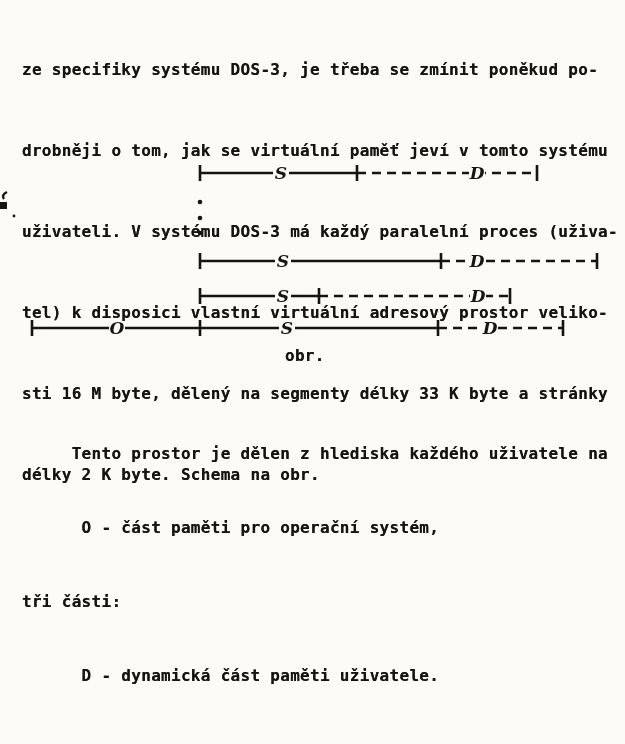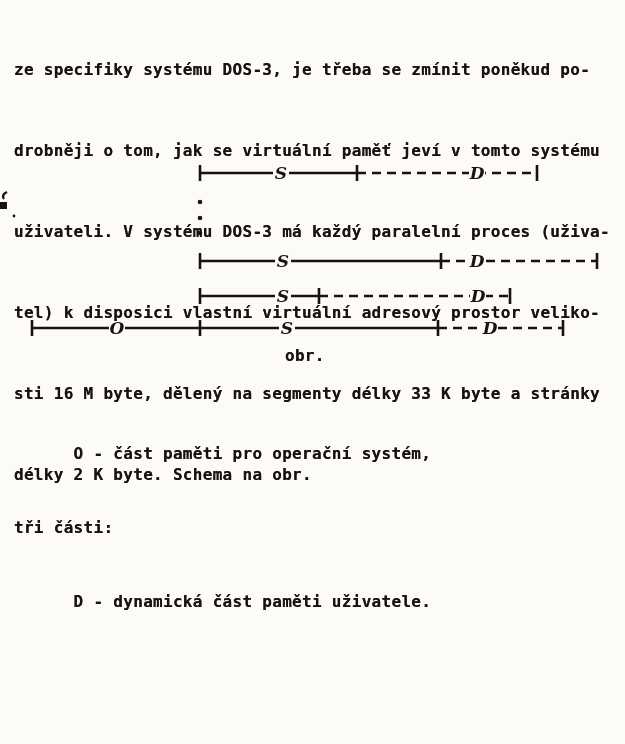--- a/index.html
+++ b/index.html
@@ -7,21 +7,21 @@
     position:relative;
     width:625px;height:744px;
     background:#fcfbf7;
     overflow:hidden;
     font-family:"DejaVu Sans Mono", monospace;
     font-weight:bold;
     color:#17130e;
   }
   .textblock{
     position:absolute;
-    left:14px;
+    left:22px;
     white-space:pre;
     font-size:16px;
     letter-spacing:0.3px;
     text-shadow:0 0 0.5px rgba(23,19,14,0.75);
   }
   .p1{top:2px;line-height:27px;}
   .p2{top:393px;line-height:24.6px;}
   .tl{height:inherit;}
   .diagram-svg{position:absolute;left:0;top:0;width:625px;height:744px;}
   .dlabel{
@@ -101,20 +101,21 @@
     <div class="tl">drobněji o tom, jak se virtuální paměť jeví v tomto systému</div>
     <div class="tl">uživateli. V systému DOS-3 má každý paralelní proces (uživa-</div>
     <div class="tl">tel) k disposici vlastní virtuální adresový prostor veliko-</div>
     <div class="tl">sti 16 M byte, dělený na segmenty délky 33 K byte a stránky</div>
     <div class="tl">délky 2 K byte. Schema na obr.</div>
   </div>
 
   <div class="caption">obr.</div>
 
   <div class="textblock p2">
+    <div class="tl">     Tento prostor je dělen z hlediska každého uživatele na</div>
     <div class="tl">      O - část paměti pro operační systém,</div>
     <div class="tl">tři části:</div>
     <div class="tl">      D - dynamická část paměti uživatele.</div>
     
     
     
     
     
     
     

